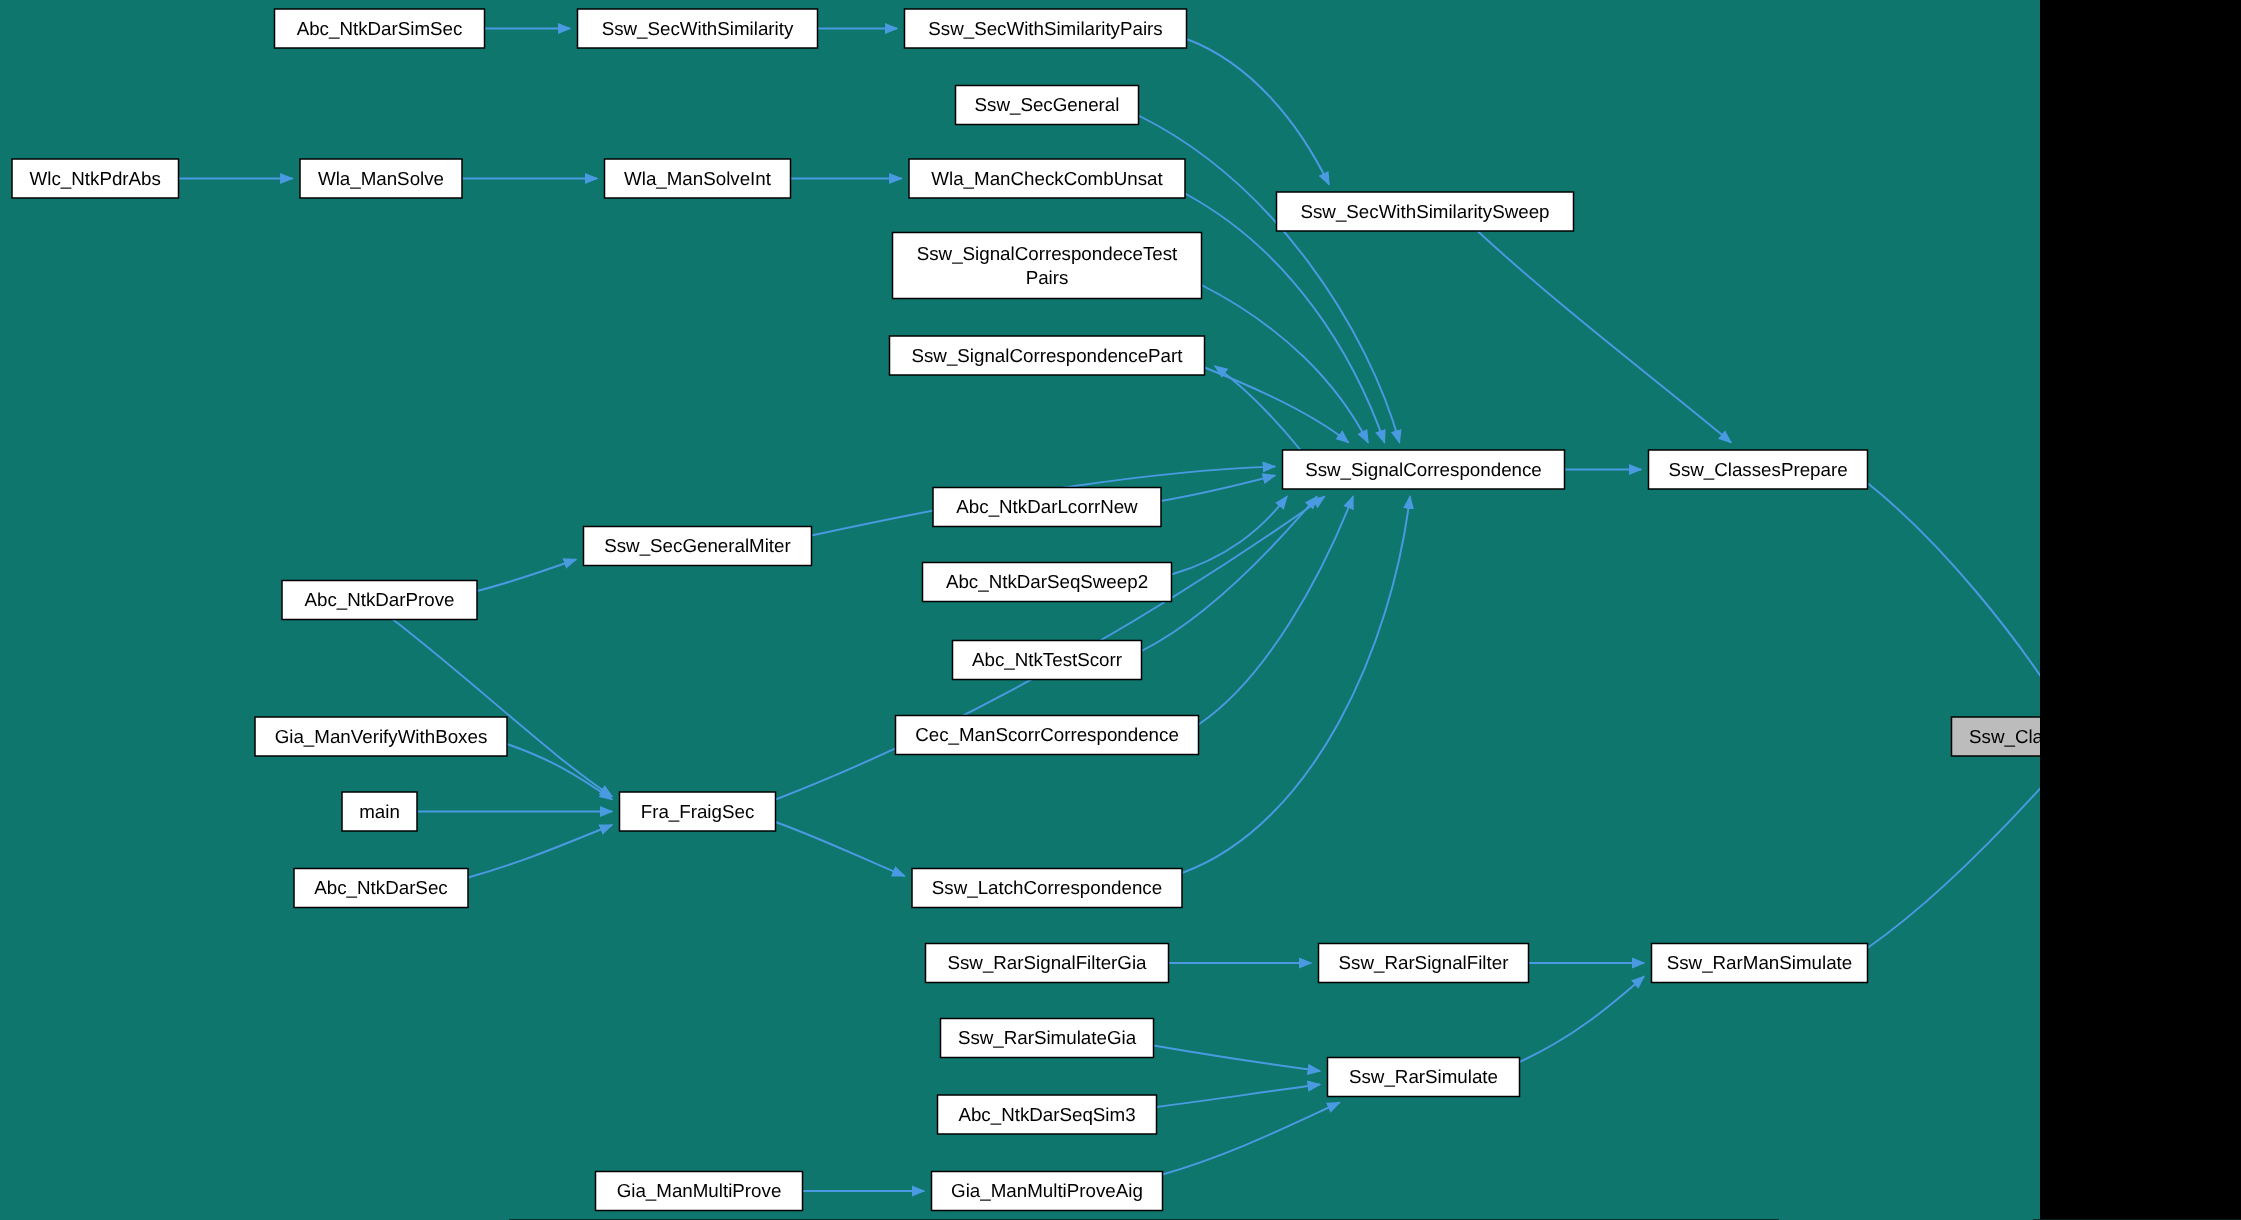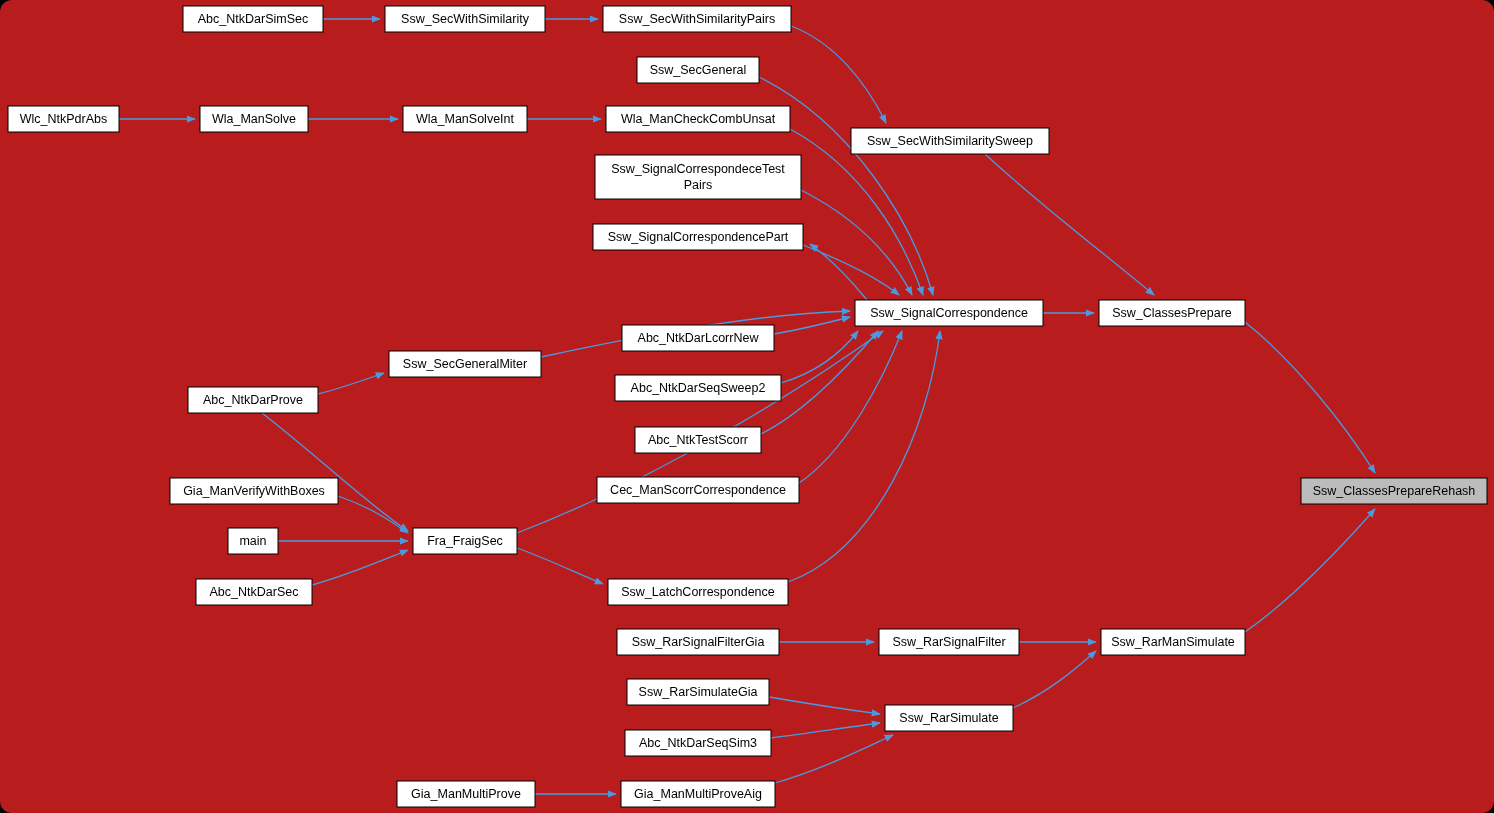--- a/index.html
+++ b/index.html
@@ -2,25 +2,24 @@
 <html><head>
 <meta charset="utf-8">
 <style>
   html, body {
     margin: 0;
     padding: 0;
     background: #000000;
   }
   .canvas {
     position: relative;
-    width: 1494px;
+    width: 1360px;
     height: 813px;
-    background: #b91c1c;
+    background: #0f766e;
     overflow: hidden;
-    border-radius: 12px;
   }
   svg text {
     font-family: "Liberation Sans", sans-serif;
     font-size: 12.5px;
   }
 </style>
 </head>
 <body>
 
 <div class="canvas">

